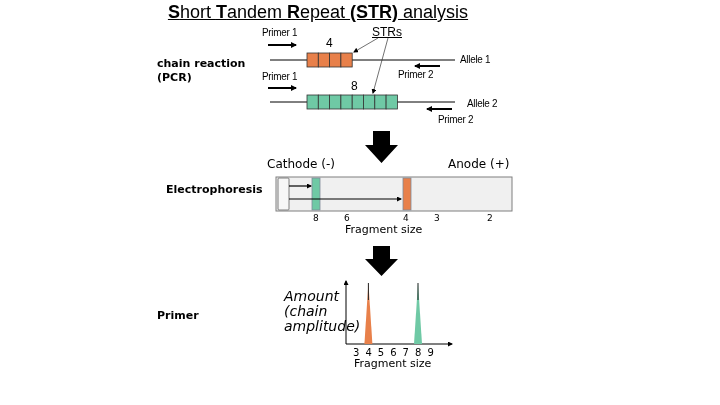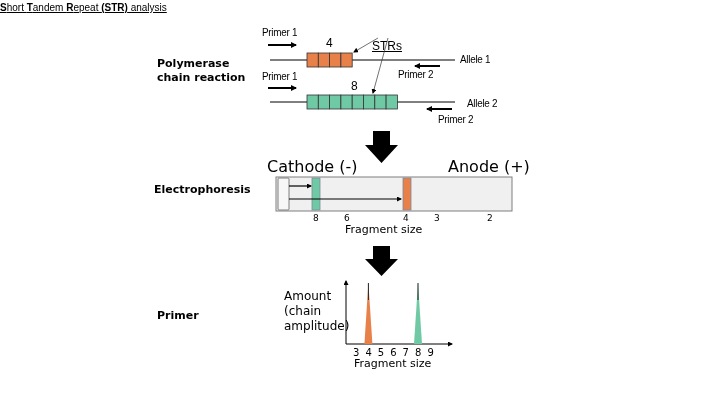--- a/index.html
+++ b/index.html
@@ -1,59 +1,59 @@
 <!DOCTYPE html>
 <html><head>
 <meta charset="utf-8">
 <style>
   html, body { margin: 0; padding: 0; background: #ffffff; }
   body { width: 720px; height: 405px; position: relative; overflow: hidden; font-family: "Liberation Sans", sans-serif; color: #000; }
   .abs { position: absolute; white-space: nowrap; }
-  .title { top: 2px; left: 0; width: 636px; font-size: 10px; text-decoration: underline; }
+  .title { top: 2px; left: 0; width: 636px; text-align: center; font-size: 18px; text-decoration: underline; }
   .title b { font-weight: bold; }
   .section { font-family: "DejaVu Sans", sans-serif; font-weight: bold; font-size: 11px; line-height: 14px; }
   .lbl { font-size: 11px; letter-spacing: -0.3px; transform: scaleX(0.9); transform-origin: left top; }
   .lbl-sm { font-size: 12px; }
-  .cal { font-family: "DejaVu Sans", sans-serif; font-size: 16px; }
+  .cal { font-family: "DejaVu Sans", sans-serif; font-size: 12px; }
   .tick { font-family: "DejaVu Sans", sans-serif; font-size: 9px; }
   svg.diagram { position: absolute; left: 0; top: 0; }
 </style>
 </head>
 <body>
 
 <div class="abs title" id="title"><b>S</b><span>hort </span><b>T</b><span>andem </span><b>R</b><span>epeat </span><b>(STR)</b><span> analysis</span></div>
 
 <div class="abs section" style="left:157px; top:57px;">
-  <div>Polymerase</div>
   <div>chain reaction</div>
+  <div>(PCR)</div>
 </div>
-<div class="abs section" style="left:154px; top:183px;">Electrophoresis</div>
+<div class="abs section" style="left:166px; top:183px;">Electrophoresis</div>
 <div class="abs section" style="left:157px; top:309px;">Primer</div>
 
 <div class="abs lbl" style="left:262px; top:26px;">Primer 1</div>
 <div class="abs lbl-sm" style="left:326px; top:36px;">4</div>
-<div class="abs lbl-sm" style="left:372px; top:39px;text-decoration:underline;">STRs</div>
+<div class="abs lbl-sm" style="left:372px; top:25px;text-decoration:underline;">STRs</div>
 <div class="abs lbl" style="left:460px; top:53px;">Allele 1</div>
 <div class="abs lbl" style="left:398px; top:68px;">Primer 2</div>
 
 <div class="abs lbl" style="left:262px; top:70px;">Primer 1</div>
 <div class="abs lbl-sm" style="left:351px; top:79px;">8</div>
 <div class="abs lbl" style="left:467px; top:97px;">Allele 2</div>
 <div class="abs lbl" style="left:438px; top:113px;">Primer 2</div>
 
 <div class="abs cal" style="left:267px; top:157px;">Cathode (-)</div>
 <div class="abs cal" style="left:448px; top:157px;">Anode (+)</div>
 <div class="abs tick" style="left:313px; top:213px;">8</div>
 <div class="abs tick" style="left:344px; top:213px;">6</div>
 <div class="abs tick" style="left:403px; top:213px;">4</div>
 <div class="abs tick" style="left:434px; top:213px;">3</div>
 <div class="abs tick" style="left:487px; top:213px;">2</div>
 <div class="abs cal" style="left:345px; top:223px; font-size:11px;">Fragment size</div>
 
-<div class="abs cal" style="left:284px; top:289px; font-size:12px; line-height:15px;">
+<div class="abs cal" style="left:284px; top:289px; font-size:14px; line-height:15px;font-style:italic;">
   <div>Amount</div>
   <div>(chain</div>
   <div>amplitude)</div>
 </div>
 <div id="disp-ticks">
     <div class="abs tick" style="left: 353px; top: 347px; font-size: 10px;">3</div>
     <div class="abs tick" style="left: 365.4px; top: 347px; font-size: 10px;">4</div>
     <div class="abs tick" style="left: 377.8px; top: 347px; font-size: 10px;">5</div>
     <div class="abs tick" style="left: 390.2px; top: 347px; font-size: 10px;">6</div>
     <div class="abs tick" style="left: 402.6px; top: 347px; font-size: 10px;">7</div>

